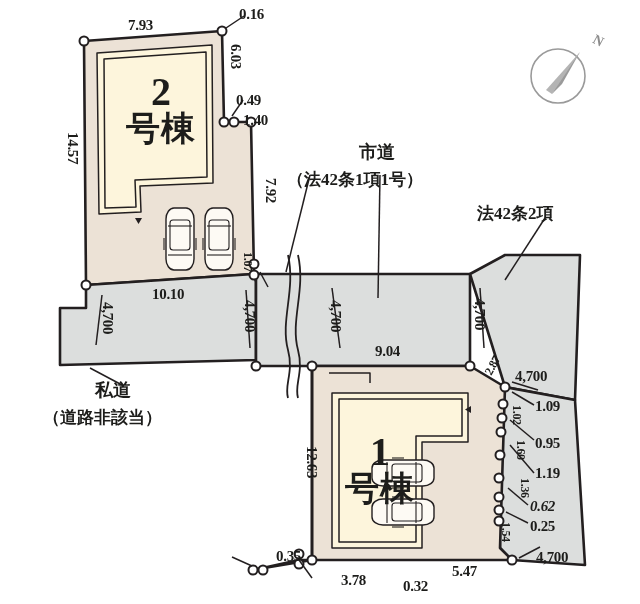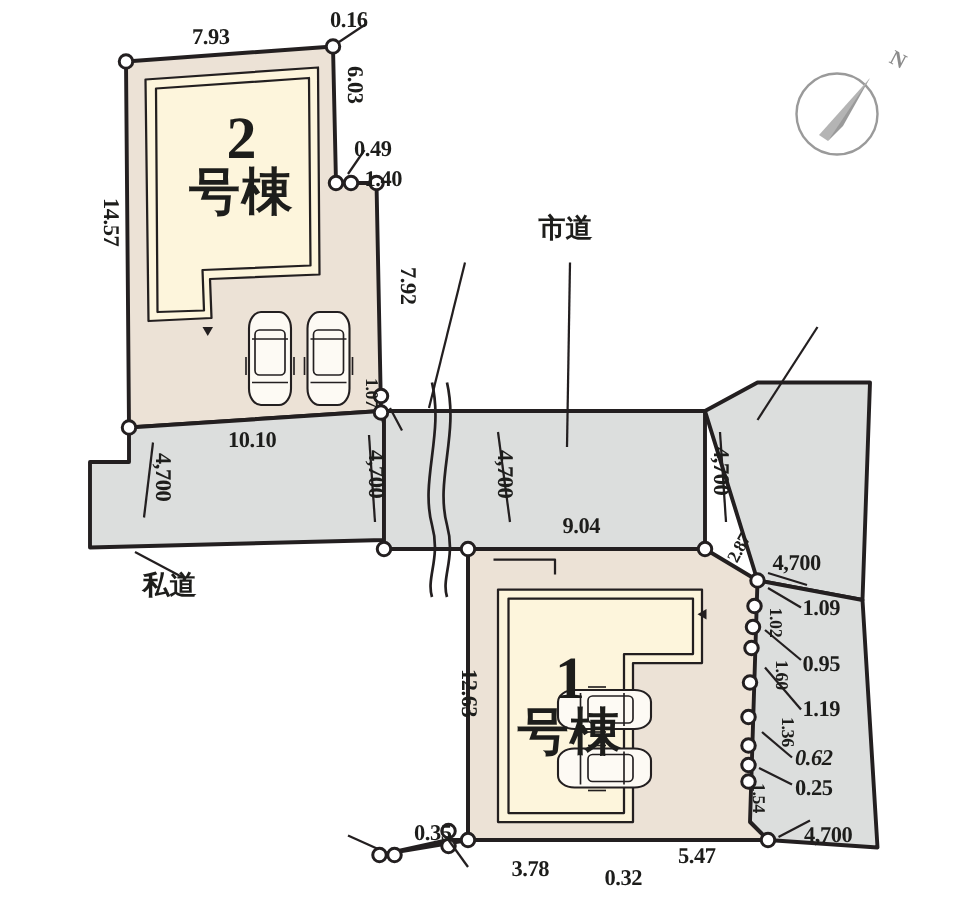--- a/index.html
+++ b/index.html
@@ -198,26 +198,29 @@
     <span class="n">2</span>
     <span class="t">号棟</span>
   </div>
 
   <div class="lbl bldg-name" style="left:337px;top:432px;width:86px;">
     <span class="n">1</span>
     <span class="t">号棟</span>
   </div>
 
   <div class="lbl jp big" style="left:359px;top:140px;">市道</div>
-
+  <div class="lbl jp" style="left:287px;top:168px;">（法42条1項1号）</div>
+
+  <div class="lbl jp" style="left:477px;top:202px;">法42条2項</div>
 
   <div class="lbl jp big" style="left:95px;top:378px;">私道</div>
+  <div class="lbl jp" style="left:43px;top:406px;">（道路非該当）</div>
 
   <div class="lbl num" style="left:128px;top:17px;">7.93</div>
-  <div class="lbl num" style="left:220px;top:6px;">0.16</div>
+  <div class="lbl num" style="left:239px;top:6px;">0.16</div>
   <div class="lbl num vert" style="left:227px;top:44px;">6.03</div>
   <div class="lbl num" style="left:236px;top:92px;">0.49</div>
   <div class="lbl num" style="left:243px;top:112px;">1.40</div>
   <div class="lbl num vert" style="left:262px;top:178px;">7.92</div>
   <div class="lbl num vert" style="left:64px;top:132px;">14.57</div>
   <div class="lbl num" style="left:152px;top:286px;">10.10</div>
   <div class="lbl num sm vert" style="left:240px;top:252px;">1.07</div>
 
   <div class="lbl num vert" style="left:99px;top:302px;">4,700</div>
   <div class="lbl num vert" style="left:241px;top:300px;">4,700</div>

